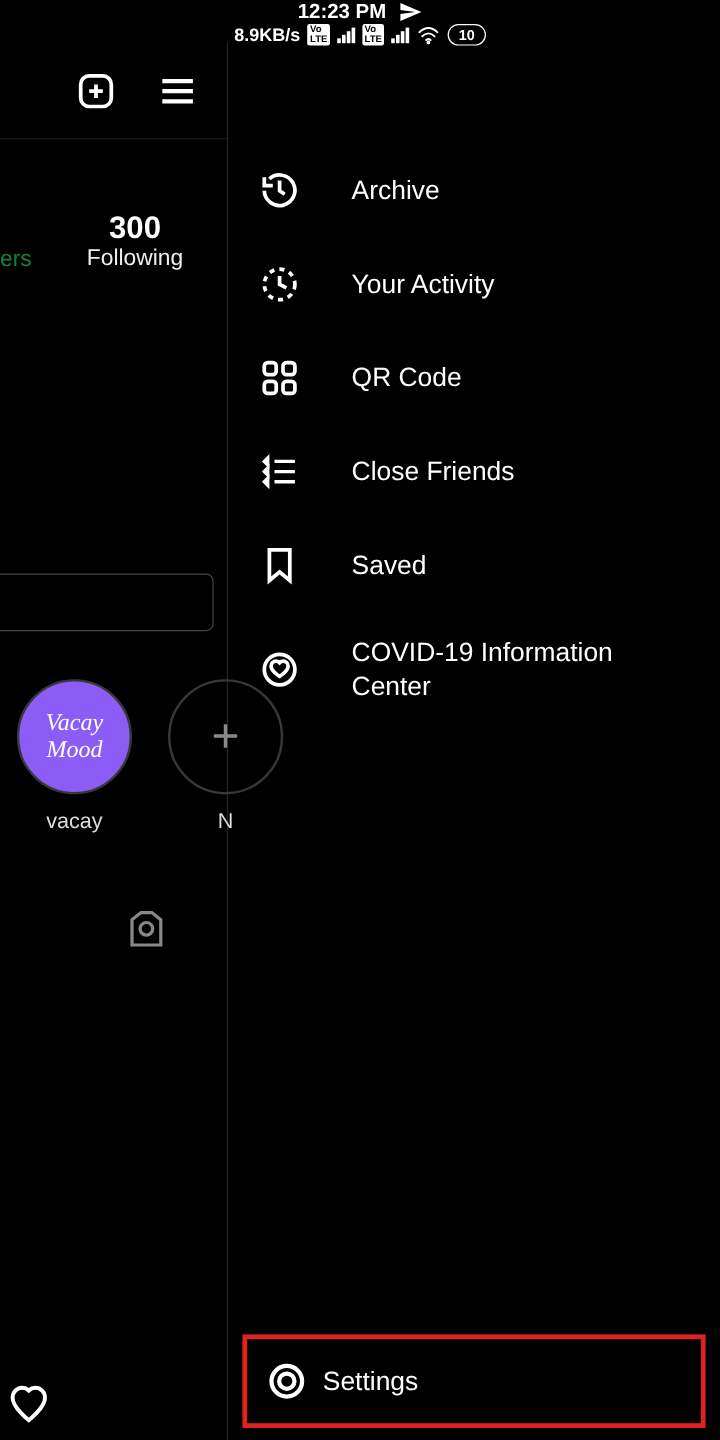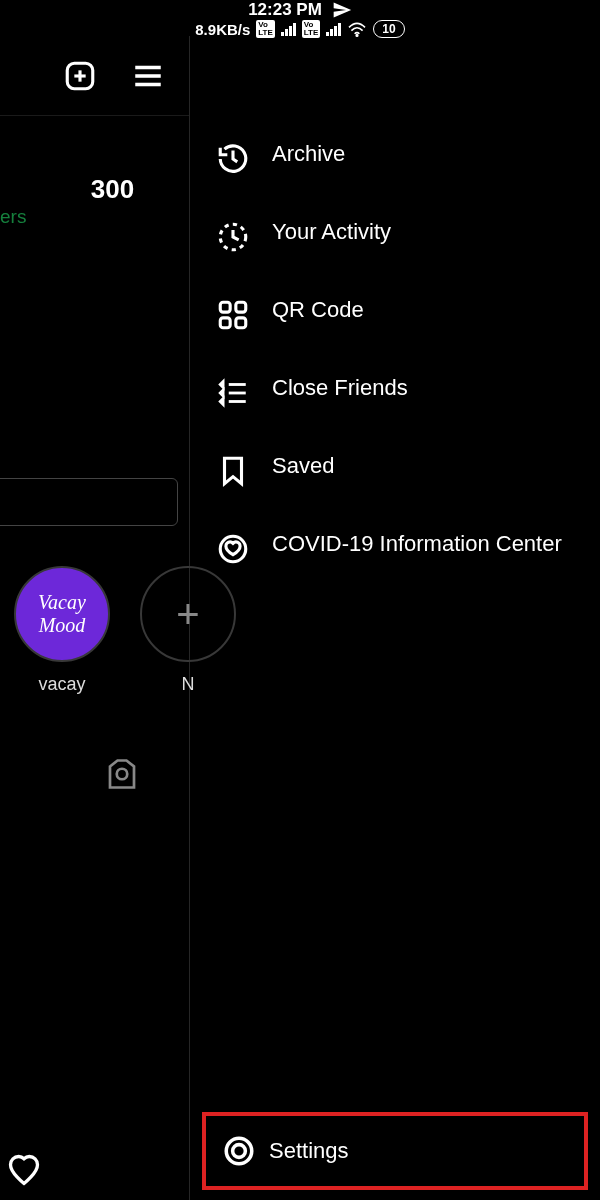--- a/index.html
+++ b/index.html
@@ -20,29 +20,29 @@
 .profile-back { width: 190px; height: 100%; border-right: 1px solid #262626; position: absolute; left: 0; top: 0; }
 .top-icons { height: 80px; display: flex; justify-content: flex-end; align-items: center; gap: 34px; padding-right: 24px; border-bottom: 1px solid #1a1a1a; }
 .stat { text-align: center; margin-top: 58px; }
 .stat-num { font-size: 26px; font-weight: 700; }
 .stat-lbl { font-size: 19px; font-weight: 400; color: #eee; }
 .partial-stat { position: absolute; left: 0; top: 170px; font-size: 19px; color: #15803d; }
 .partial-zero { position: absolute; left: -4px; top: 175px; font-size: 26px; font-weight: 700; }
 .edit-btn { position: absolute; top: 442px; left: -100px; width: 278px; height: 48px; border: 1.5px solid #444; border-radius: 6px; background: transparent; }
 .highlights { position: absolute; top: 530px; left: 14px; display: flex; gap: 30px; }
 .hl { text-align: center; }
-.hl-circle { width: 96px; height: 96px; border-radius: 50%; border: 2px solid #383838; display: flex; align-items: center; justify-content: center; font-family: cursive; font-style: italic; font-size: 20px; background: #6d28d9; }
+.hl-circle { width: 96px; height: 96px; border-radius: 50%; border: 2px solid #383838; display: flex; align-items: center; justify-content: center; font-family: cursive; font-style: italic; font-size: 20px; background: #8b5cf6; }
 .hl-lbl { margin-top: 12px; font-size: 18px; color: #ddd; }
 .hl-new { border: 2px solid #383838; width: 96px; height: 96px; border-radius: 50%; display: flex; align-items: center; justify-content: center; font-size: 40px; color: #888; }
 .tagged-icon { position: absolute; top: 720px; left: 104px; color: #888; }
 .heart { position: absolute; bottom: 12px; left: 6px; }
 
 
 .drawer { position: absolute; left: 190px; top: 84px; right: 0; bottom: 0; }
-.menu-item { display: flex; gap: 20px; padding: 20px 24px; cursor: pointer; }
+.menu-item { display: flex; align-items: center; gap: 41px; padding: 20px 24px; cursor: pointer; }
 .menu-icon { width: 38px; height: 38px; display: flex; align-items: center; justify-content: center; flex: 0 0 38px; }
 .menu-label { font-size: 22px; line-height: 1.25; }
 .settings-item { position: absolute; bottom: 10px; left: 12px; right: 12px; display: flex; align-items: center; gap: 11px; padding: 16px 14px; border: 4px solid #d22; cursor: pointer; }
 
 svg { display: block; }
 </style>
 </head>
 <body>
 
 <div class="status-bar">
@@ -96,20 +96,21 @@
       <span>
         <svg width="34" height="34" viewBox="0 0 24 24" fill="none" stroke="#fff" stroke-width="2.5">
             <line x1="3" y1="6" x2="21" y2="6"></line>
             <line x1="3" y1="12" x2="21" y2="12"></line>
             <line x1="3" y1="18" x2="21" y2="18"></line>
           </svg>
       </span>
     </div>
     <div class="stat" style="margin-left:36px;">
       <div class="stat-num">300</div>
+      <div class="stat-lbl">Following</div>
     </div>
     <div class="partial-zero"></div>
     <div class="partial-stat">ers</div>
     <div class="edit-btn"></div>
     <div class="highlights">
       <div class="hl">
         <div class="hl-circle">
             <span>Vacay Mood</span>
           </div>
         <div class="hl-lbl">vacay</div>

